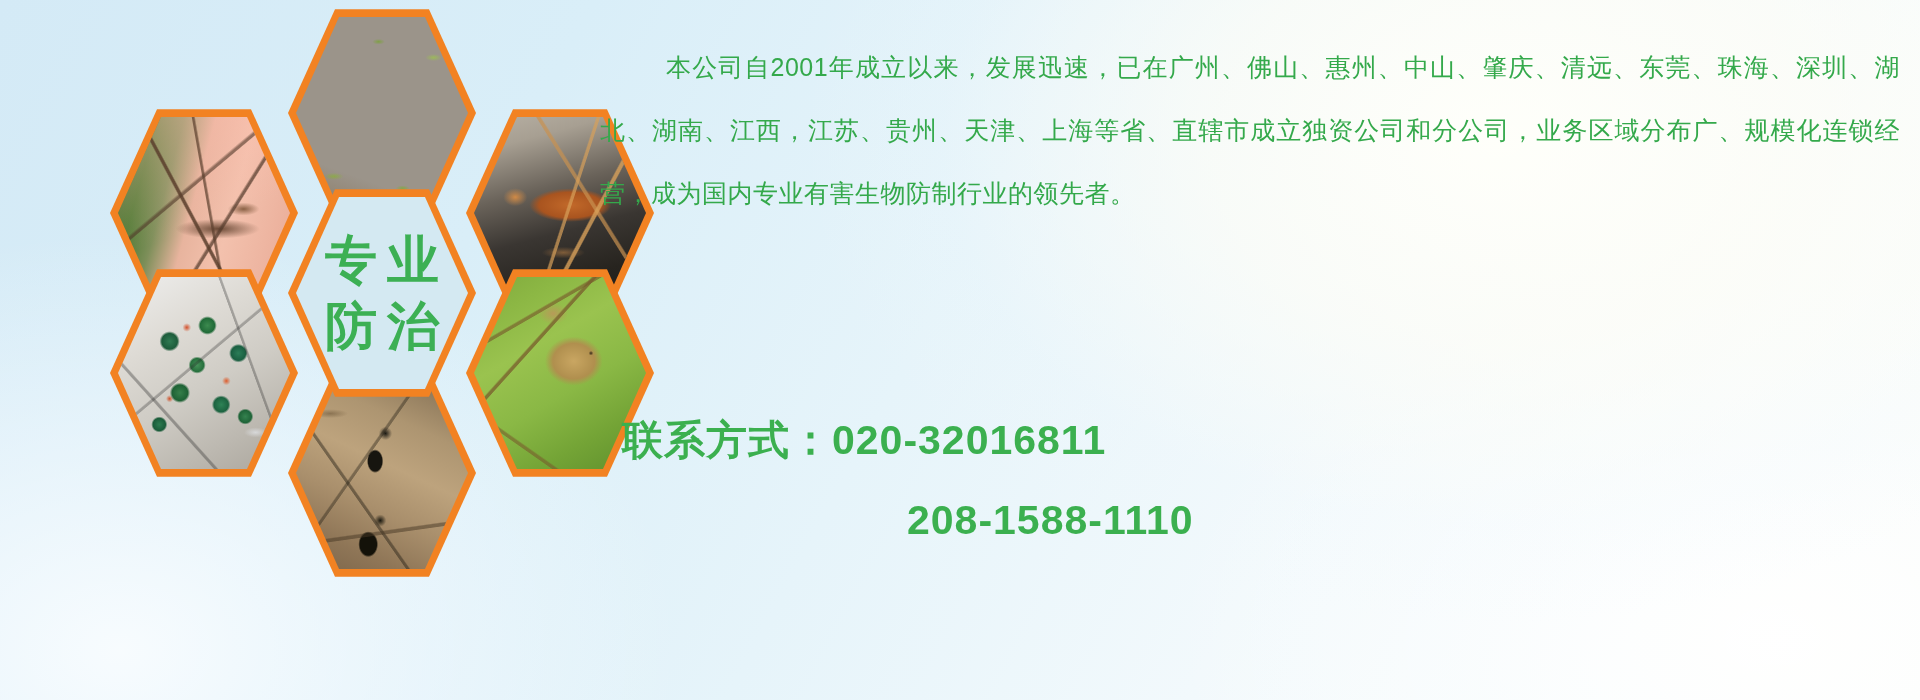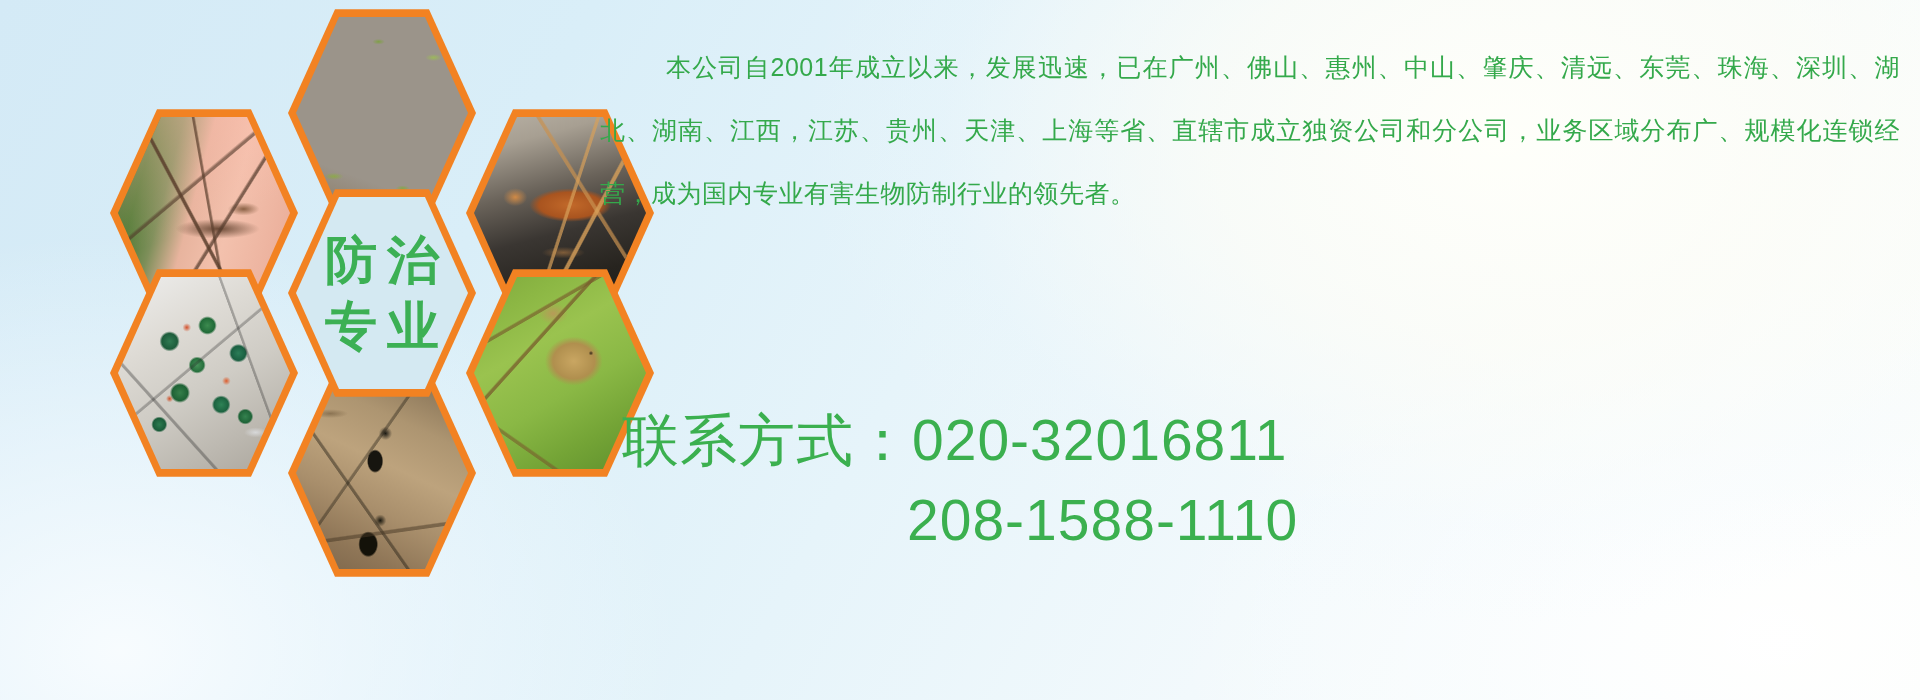--- a/index.html
+++ b/index.html
@@ -180,22 +180,22 @@
     letter-spacing:0.5px;
     text-indent:66px;
     text-align:justify;
     text-justify:inter-character;
   }
 
   #contact-block {
     position:absolute;
     left:22px; top:400px; width:1200px;
     color:#3bb04f;
-    font-size:57px;
-    font-weight:400;
+    font-size:41px;
+    font-weight:700;
     line-height:80px;
     letter-spacing:1px;
     white-space:nowrap;
   }
   .contact-line-2 { padding-left:285px; }
 </style>
 </head>
 <body>
 
 <div id="banner">
@@ -229,22 +229,22 @@
 
     <div class="hex-wrap" style="--x:200px; --y:378px; --w:188px; --h:214px;">
       <div class="hex-outer"></div>
       <div class="hex-inner ph-ants"></div>
     </div>
 
     <div class="hex-wrap" style="--x:200px; --y:198px; --w:188px; --h:214px;">
       <div class="hex-outer"></div>
       <div class="hex-inner hex-label"></div>
       <div class="hex-label-txt">
+        <span>专业</span>
         <span>防治</span>
-        <span>专业</span>
       </div>
     </div>
 
   </div>
 
   <div id="content">
 
     <p id="about-paragraph">本公司自2001年成立以来，发展迅速，已在广州、佛山、惠州、中山、肇庆、清远、东莞、珠海、深圳、湖北、湖南、江西，江苏、贵州、天津、上海等省、直辖市成立独资公司和分公司，业务区域分布广、规模化连锁经营，成为国内专业有害生物防制行业的领先者。</p>
 
     <div id="contact-block">

